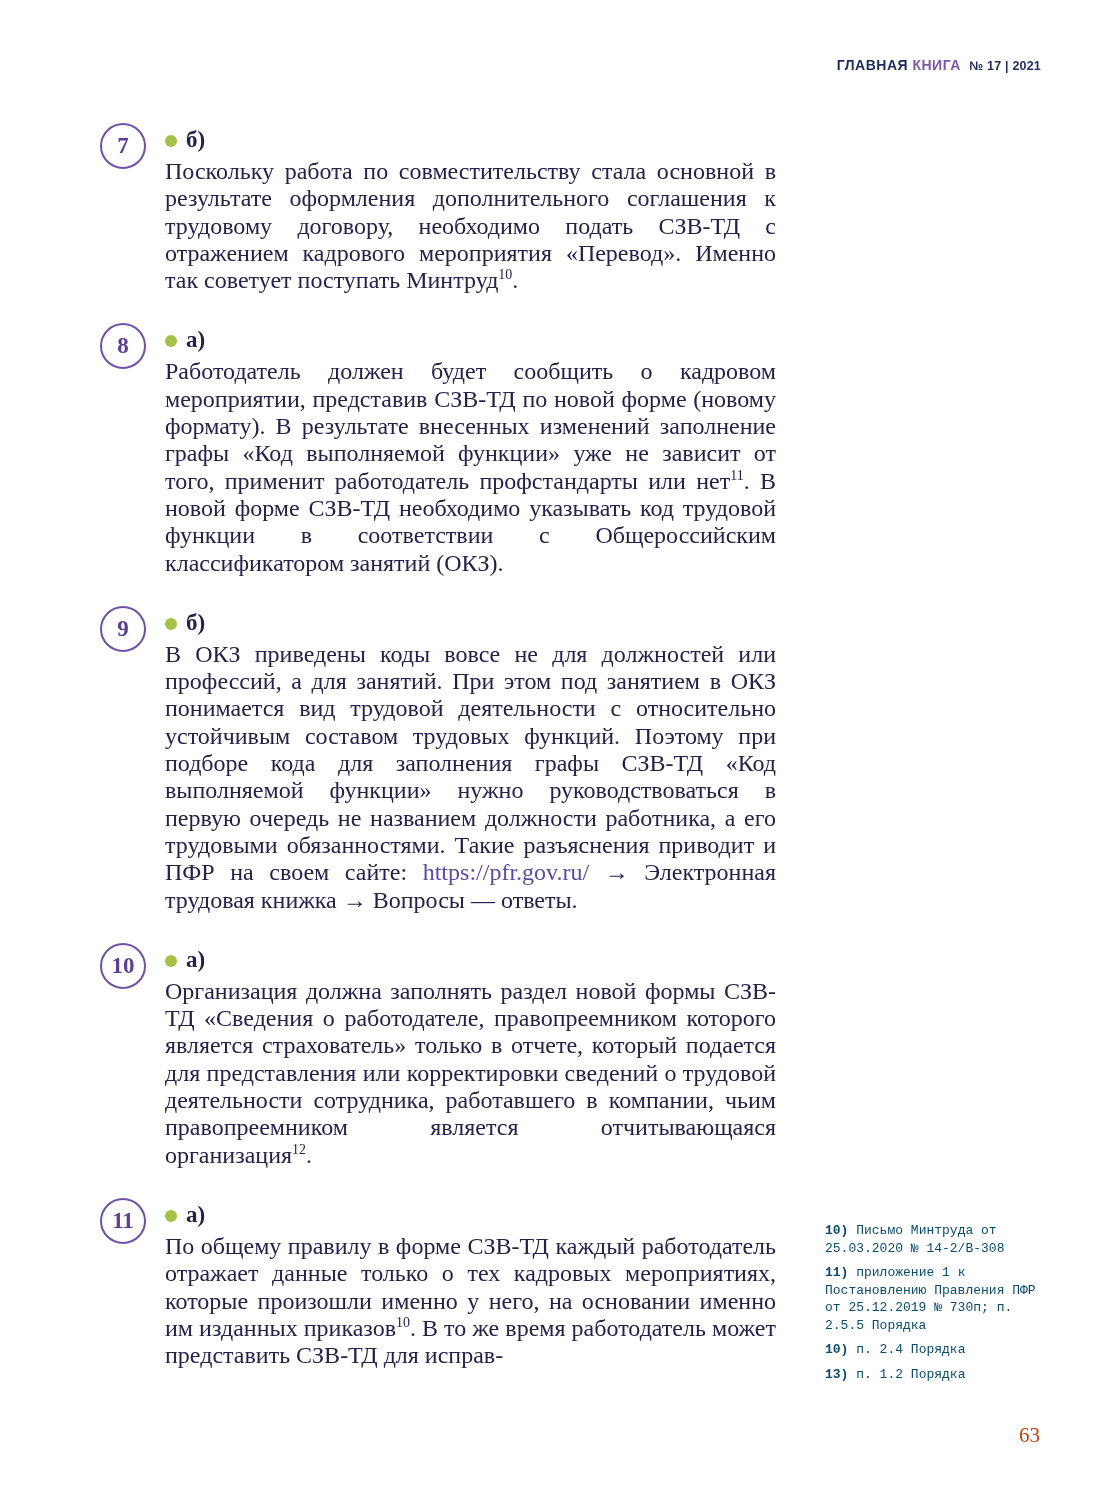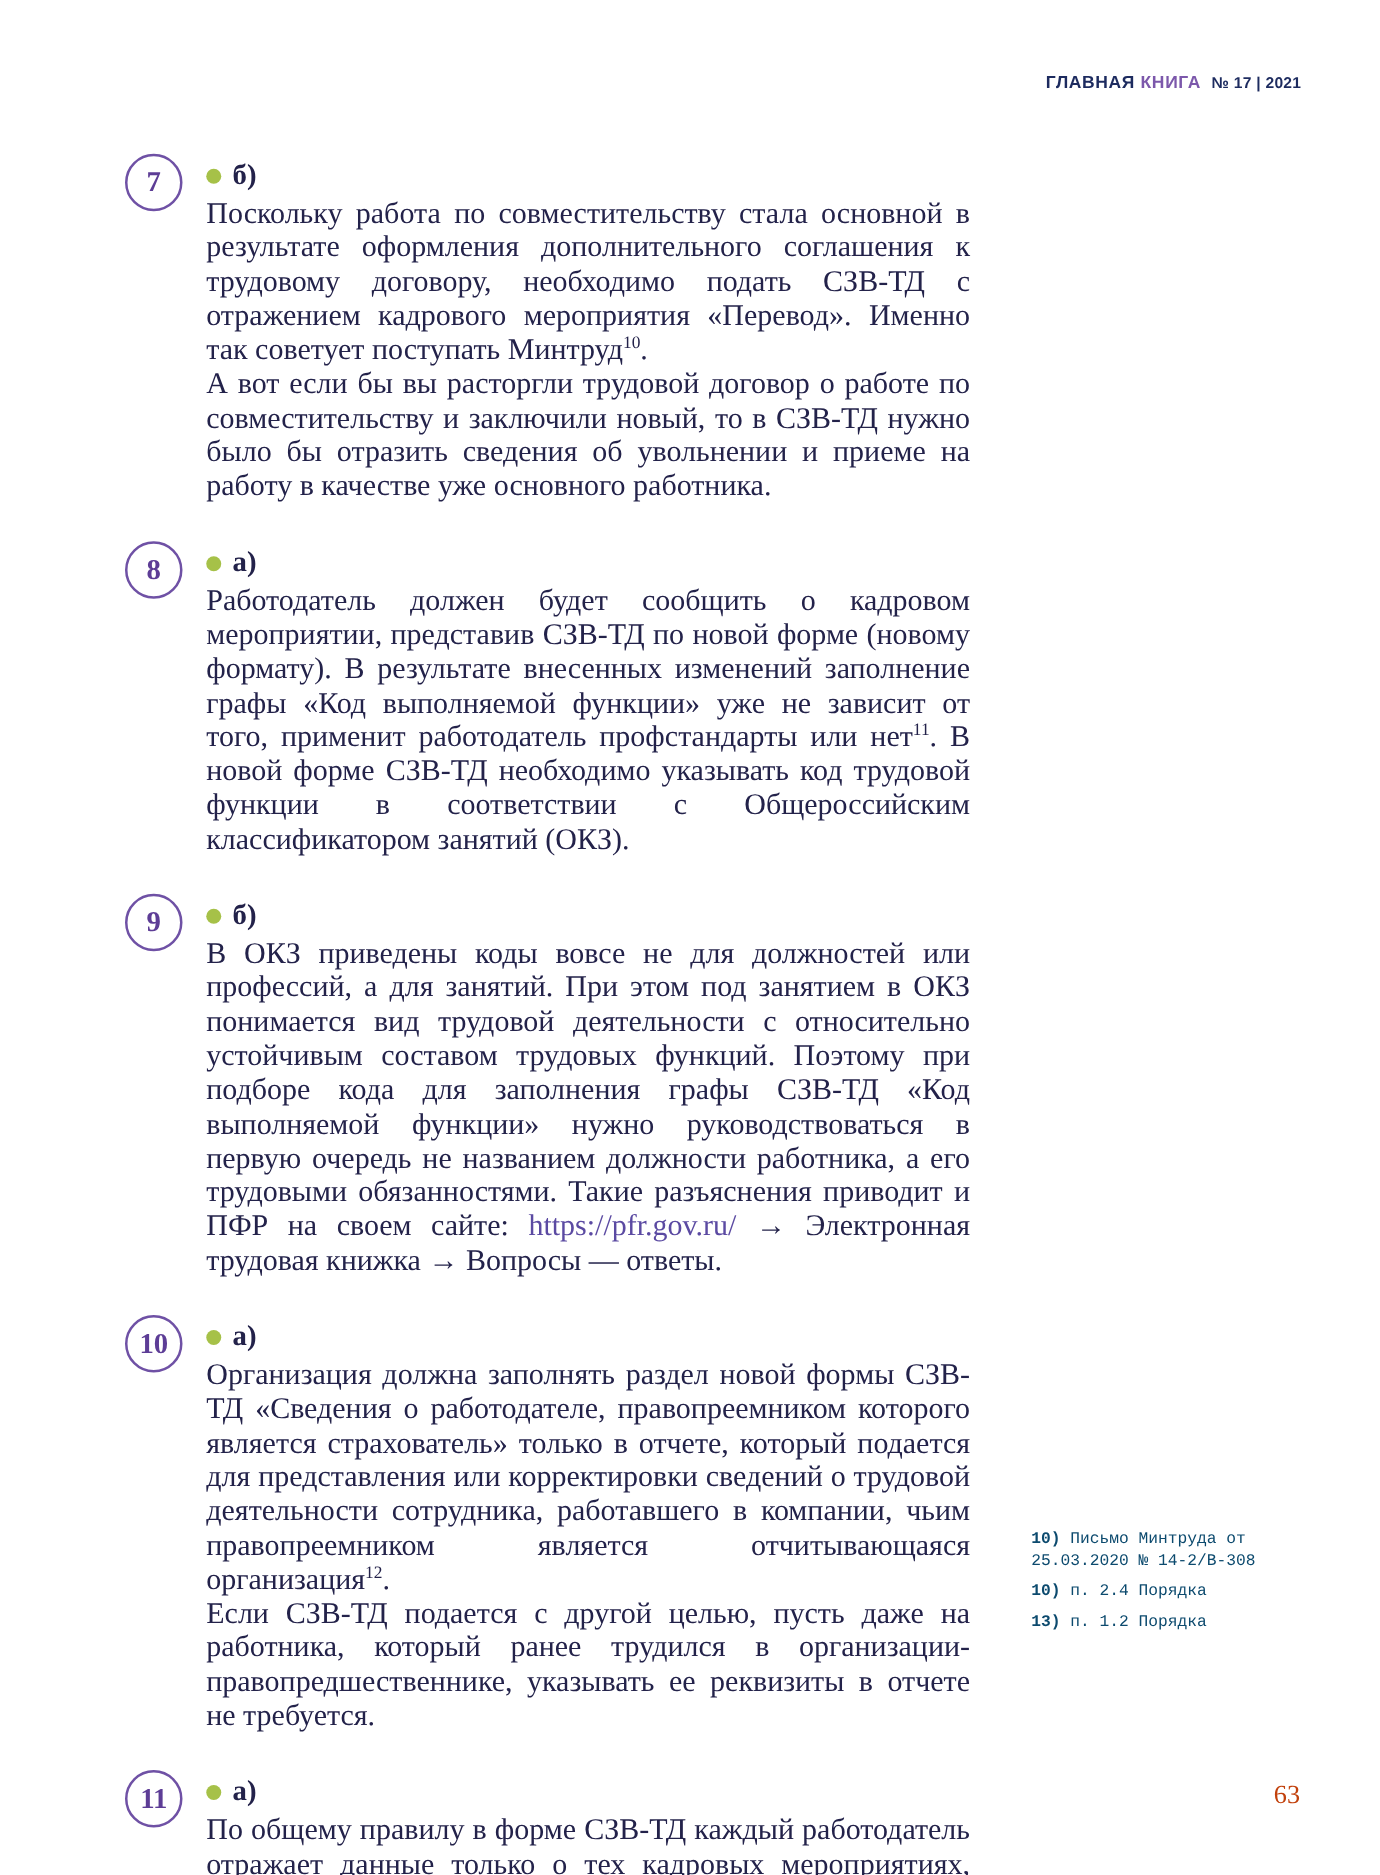--- a/index.html
+++ b/index.html
@@ -67,21 +67,20 @@
 
   <main id="items" class="items">
       <section class="item">
         <div class="circle">7</div>
         <div class="content">
           <div class="heading">
             <span class="dot"></span>
             <span class="letter">б)</span>
           </div>
           <p class="para">Поскольку работа по совместительству стала основной в результате оформления дополнительного соглашения к трудовому договору, необходимо подать СЗВ-ТД с отражением кадрового мероприятия «Перевод». Именно так советует поступать Минтруд<sup>10</sup>.</p>
-          <p class="para">А вот если бы вы расторгли трудовой договор о работе по совместительству и заключили новый, то в СЗВ-ТД нужно было бы отразить сведения об увольнении и приеме на работу в качестве уже основного работника.</p>
         </div>
       </section>
       <section class="item">
         <div class="circle">8</div>
         <div class="content">
           <div class="heading">
             <span class="dot"></span>
             <span class="letter">а)</span>
           </div>
           <p class="para">Работодатель должен будет сообщить о кадровом мероприятии, представив СЗВ-ТД по новой форме (новому формату). В результате внесенных изменений заполнение графы «Код выполняемой функции» уже не зависит от того, применит работодатель профстандарты или нет<sup>11</sup>. В новой форме СЗВ-ТД необходимо указывать код трудовой функции в соответствии с Общероссийским классификатором занятий (ОКЗ).</p>
@@ -98,36 +97,36 @@
         </div>
       </section>
       <section class="item">
         <div class="circle">10</div>
         <div class="content">
           <div class="heading">
             <span class="dot"></span>
             <span class="letter">а)</span>
           </div>
           <p class="para">Организация должна заполнять раздел новой формы СЗВ-ТД «Сведения о работодателе, правопреемником которого является страхователь» только в отчете, который подается для представления или корректировки сведений о трудовой деятельности сотрудника, работавшего в компании, чьим правопреемником является отчитывающаяся организация<sup>12</sup>.</p>
-          <p class="para">Если СЗВ-ТД подается с другой целью, пусть даже на работника, который ранее трудился в организации-правопредшественнике, указывать ее реквизиты в отчете не требуется.</p>
         </div>
       </section>
       <section class="item">
         <div class="circle">11</div>
         <div class="content">
           <div class="heading">
             <span class="dot"></span>
             <span class="letter">а)</span>
           </div>
           <p class="para">По общему правилу в форме СЗВ-ТД каждый работодатель отражает данные только о тех кадровых мероприятиях, которые произошли именно у него, на основании именно им изданных приказов<sup>10</sup>. В то же время работодатель может представить СЗВ-ТД для исправ-</p>
         </div>
       </section>
     </main>
 
   <aside id="footnotes" class="footnotes">
       <div class="footnote"><span class="fn-num">10) </span>Письмо Минтруда от 25.03.2020 № 14-2/В-308</div>
+      <div class="footnote"><span class="fn-num">11) </span>приложение 1 к Постановлению Правления ПФР от 25.12.2019 № 730п; п. 2.5.5 Порядка</div>
       <div class="footnote"><span class="fn-num">10) </span>п. 2.4 Порядка</div>
       <div class="footnote"><span class="fn-num">13) </span>п. 1.2 Порядка</div>
     </aside>
 
   <div class="page-number">63</div>
 
 </div>
 
 </body></html>

